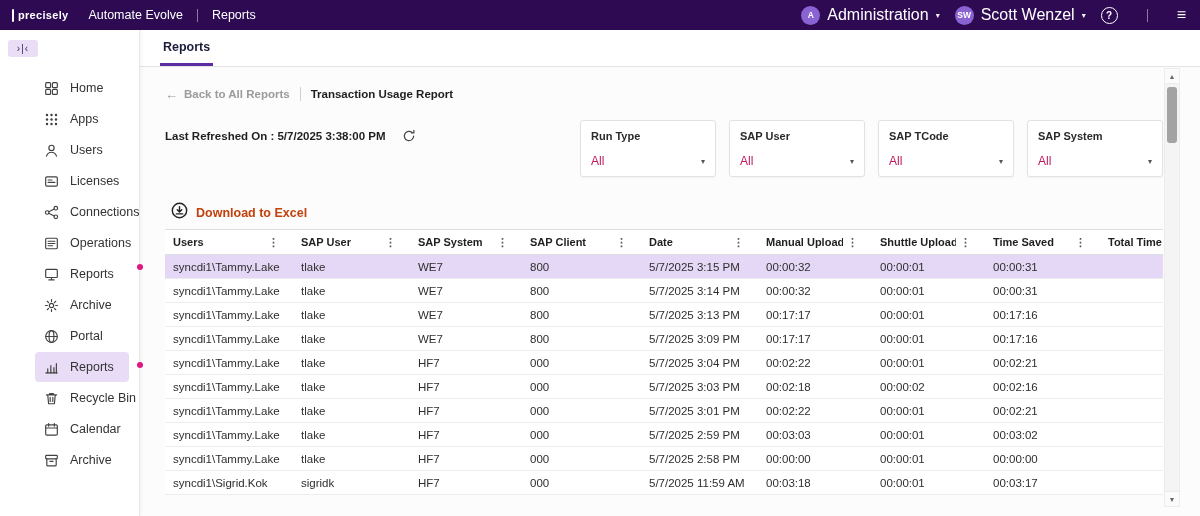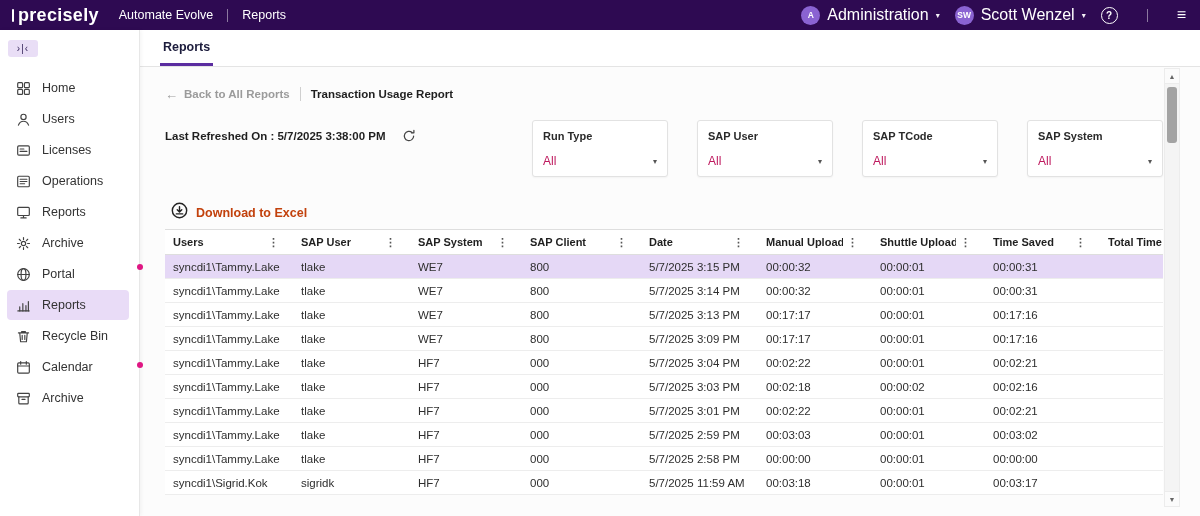--- a/index.html
+++ b/index.html
@@ -1,38 +1,38 @@
 <!DOCTYPE html>
 <html><head>
 <meta charset="utf-8">
 <style>
   * { margin:0; padding:0; box-sizing:border-box; }
   html,body { width:1200px; height:516px; font-family:"Liberation Sans",sans-serif; overflow:hidden; background:#fff; }
   .page{position:relative;width:1200px;height:516px;background:#fff;}
 
   
   .topbar{height:30px;background:#2e0a52;display:flex;align-items:center;padding:0 14px 0 12px;color:#fff;}
-  .logo{display:flex;align-items:center;font-weight:700;font-size:18px;letter-spacing:.3px;justify-content:flex-end;}
+  .logo{display:flex;align-items:center;font-weight:700;font-size:11px;letter-spacing:.3px;justify-content:flex-end;}
   .logo-bar{width:2px;height:13px;background:#fff;margin-right:4px;border-radius:1px;}
   .tb-product{margin-left:20px;font-size:12.5px;}
   .tb-sep{width:1px;height:13px;background:rgba(255,255,255,.45);margin:0 14px;}
   .tb-section{font-size:12.5px;}
   .tb-right{margin-left:auto;display:flex;align-items:center;gap:15px;}
   .tb-menu-item{display:flex;align-items:center;gap:7px;cursor:pointer;}
   .avatar{width:19px;height:19px;border-radius:50%;background:#8a63d2;color:#fff;font-size:8.5px;font-weight:700;display:flex;align-items:center;justify-content:center;}
   .tb-label{font-size:16px;}
   .chev{font-size:8px;opacity:.95;}
   .help-circle{width:17px;height:17px;border:1.3px solid #fff;border-radius:50%;display:flex;align-items:center;justify-content:center;font-size:10px;font-weight:600;cursor:pointer;}
   .hamburger{font-size:16px;cursor:pointer;line-height:1;}
 
   
   .app-row{display:flex;height:486px;}
   .sidebar{width:140px;background:#fff;border-right:1px solid #e7e7e7;box-shadow:1px 0 4px rgba(0,0,0,.05);padding-top:10px;position:relative;z-index:2;}
   .collapse-pill{width:30px;height:17px;margin:0 0 16px 8px;background:#e9def6;border-radius:3px;color:#3a2a5e;font-size:10px;display:flex;align-items:center;justify-content:center;cursor:pointer;letter-spacing:1px;}
-  .menu{display:flex;flex-direction:column;}
+  .menu{display:flex;flex-direction:column;padding-left:28px;}
   .side-item{display:flex;align-items:center;gap:11px;height:30px;margin:0 10px 1px 7px;padding:0 6px 0 9px;border-radius:4px;font-size:12.5px;color:#333;cursor:pointer;}
   .side-item.active{background:#e9dcf7;}
   .side-icon{width:15px;height:15px;display:flex;align-items:center;justify-content:center;color:#424242;flex:0 0 15px;}
   .side-icon svg{display:block;}
   .side-label{white-space:nowrap;}
 
   .main{flex:1;position:relative;background:#fcfcfc;overflow:hidden;}
   .tabbar{height:37px;background:#fff;border-bottom:1px solid #e4e4e4;display:flex;align-items:stretch;padding-left:20px;}
   .tab{display:flex;align-items:center;padding:0 3px;margin-right:24px;font-size:12.5px;font-weight:700;color:#1c1c3c;border-bottom:3px solid transparent;cursor:pointer;}
   .tab.active{border-bottom-color:#5b2da0;}
@@ -42,21 +42,21 @@
   .back-link{display:flex;align-items:center;gap:6px;color:#9b9b9b;font-size:11.5px;font-weight:700;cursor:pointer;text-decoration:none;}
   .back-arrow{font-size:13px;line-height:1;}
   .bc-divider{width:1px;height:14px;background:#cfcfcf;}
   .bc-title{font-size:11.5px;font-weight:700;color:#1f1f1f;}
 
   .toolbar{margin-top:19px;display:flex;align-items:flex-start;}
   .refresh-group{display:flex;align-items:center;gap:16px;margin-top:9px;}
   .refresh-text{font-size:11.5px;font-weight:700;color:#1f1f1f;}
   .refresh-icon{cursor:pointer;display:flex;}
   .filter-group{margin-left:auto;display:flex;gap:13px;}
-  .filter-card{width:136px;height:57px;background:#fff;border:1px solid #e2e2e2;border-radius:3px;box-shadow:0 1px 2px rgba(0,0,0,.04);padding:9px 10px 8px;display:flex;flex-direction:column;justify-content:space-between;cursor:pointer;margin-left:16px;}
+  .filter-card{width:136px;height:57px;background:#fff;border:1px solid #e2e2e2;border-radius:3px;box-shadow:0 1px 2px rgba(0,0,0,.04);padding:9px 10px 8px;display:flex;flex-direction:column;justify-content:space-between;cursor:pointer;}
   .filter-label{font-size:11px;font-weight:700;color:#2a2a2a;}
   .filter-value-row{display:flex;align-items:center;justify-content:space-between;}
   .filter-value{font-size:12px;color:#be185d;}
   .filter-chevron{font-size:8px;color:#555;}
 
   .download-row{margin-top:25px;display:flex;align-items:center;gap:8px;margin-left:6px;cursor:pointer;width:max-content;}
   .dl-label{font-size:12.5px;font-weight:700;color:#c2410c;}
 
   .table-wrap{margin-top:6px;width:998px;overflow:hidden;background:#fff;}
   table{table-layout:fixed;width:1055px;border-collapse:collapse;}
@@ -125,35 +125,62 @@
                 <rect x="1.8" y="1.8" width="5.2" height="5.2" rx="1"></rect>
                 <rect x="9" y="1.8" width="5.2" height="5.2" rx="1"></rect>
                 <rect x="1.8" y="9" width="5.2" height="5.2" rx="1"></rect>
                 <rect x="9" y="9" width="5.2" height="5.2" rx="1"></rect>
               </svg>
             </span>
             <span class="side-label">Home</span>
           </div>
           <div class="side-item">
             <span class="side-icon">
+              <svg viewBox="0 0 16 16" width="15" height="15" fill="currentColor">
+                <circle cx="3.2" cy="3.2" r="1.3"></circle>
+                <circle cx="8" cy="3.2" r="1.3"></circle>
+                <circle cx="12.8" cy="3.2" r="1.3"></circle>
+                <circle cx="3.2" cy="8" r="1.3"></circle>
+                <circle cx="8" cy="8" r="1.3"></circle>
+                <circle cx="12.8" cy="8" r="1.3"></circle>
+                <circle cx="3.2" cy="12.8" r="1.3"></circle>
+                <circle cx="8" cy="12.8" r="1.3"></circle>
+                <circle cx="12.8" cy="12.8" r="1.3"></circle>
+              </svg>
+            </span>
+            <span class="side-label">Apps</span>
+          </div>
+          <div class="side-item">
+            <span class="side-icon">
               <svg viewBox="0 0 16 16" width="15" height="15" fill="none" stroke="currentColor" stroke-width="1.25" stroke-linecap="round" stroke-linejoin="round">
                 <circle cx="8" cy="5.2" r="2.8"></circle>
                 <path d="M2.6 14c1.2-2.9 3.2-4.1 5.4-4.1s4.2 1.2 5.4 4.1"></path>
               </svg>
             </span>
             <span class="side-label">Users</span>
           </div>
           <div class="side-item">
             <span class="side-icon">
               <svg viewBox="0 0 16 16" width="15" height="15" fill="none" stroke="currentColor" stroke-width="1.25" stroke-linecap="round" stroke-linejoin="round">
                 <rect x="1.8" y="3" width="12.4" height="10" rx="1.2"></rect>
                 <path d="M4.4 6.4h4M4.4 9h7.2"></path>
               </svg>
             </span>
             <span class="side-label">Licenses</span>
+          </div>
+          <div class="side-item">
+            <span class="side-icon">
+              <svg viewBox="0 0 16 16" width="15" height="15" fill="none" stroke="currentColor" stroke-width="1.25" stroke-linecap="round" stroke-linejoin="round">
+                <circle cx="3.4" cy="8" r="1.9"></circle>
+                <circle cx="12.6" cy="3.4" r="1.9"></circle>
+                <circle cx="12.6" cy="12.6" r="1.9"></circle>
+                <path d="M5.1 7.1l5.8-2.9M5.1 8.9l5.8 2.9"></path>
+              </svg>
+            </span>
+            <span class="side-label">Connections</span>
           </div>
           <div class="side-item">
             <span class="side-icon">
               <svg viewBox="0 0 16 16" width="15" height="15" fill="none" stroke="currentColor" stroke-width="1.25" stroke-linecap="round" stroke-linejoin="round">
                 <rect x="1.8" y="2.4" width="12.4" height="11.2" rx="1.2"></rect>
                 <path d="M4.4 5.6h7.2M4.4 8h7.2M4.4 10.4h4.8"></path>
               </svg>
             </span>
             <span class="side-label">Operations</span>
           </div>

